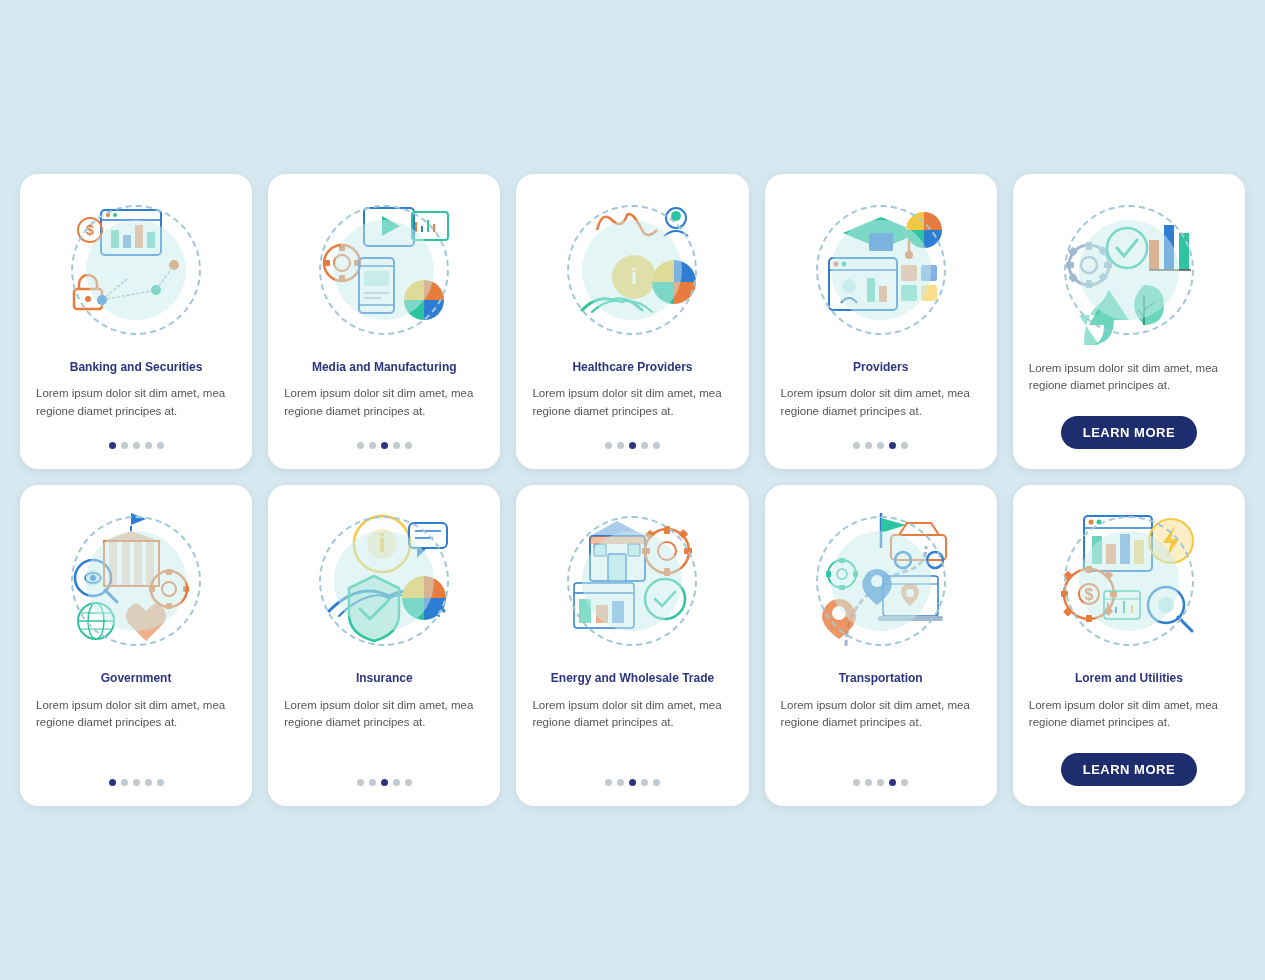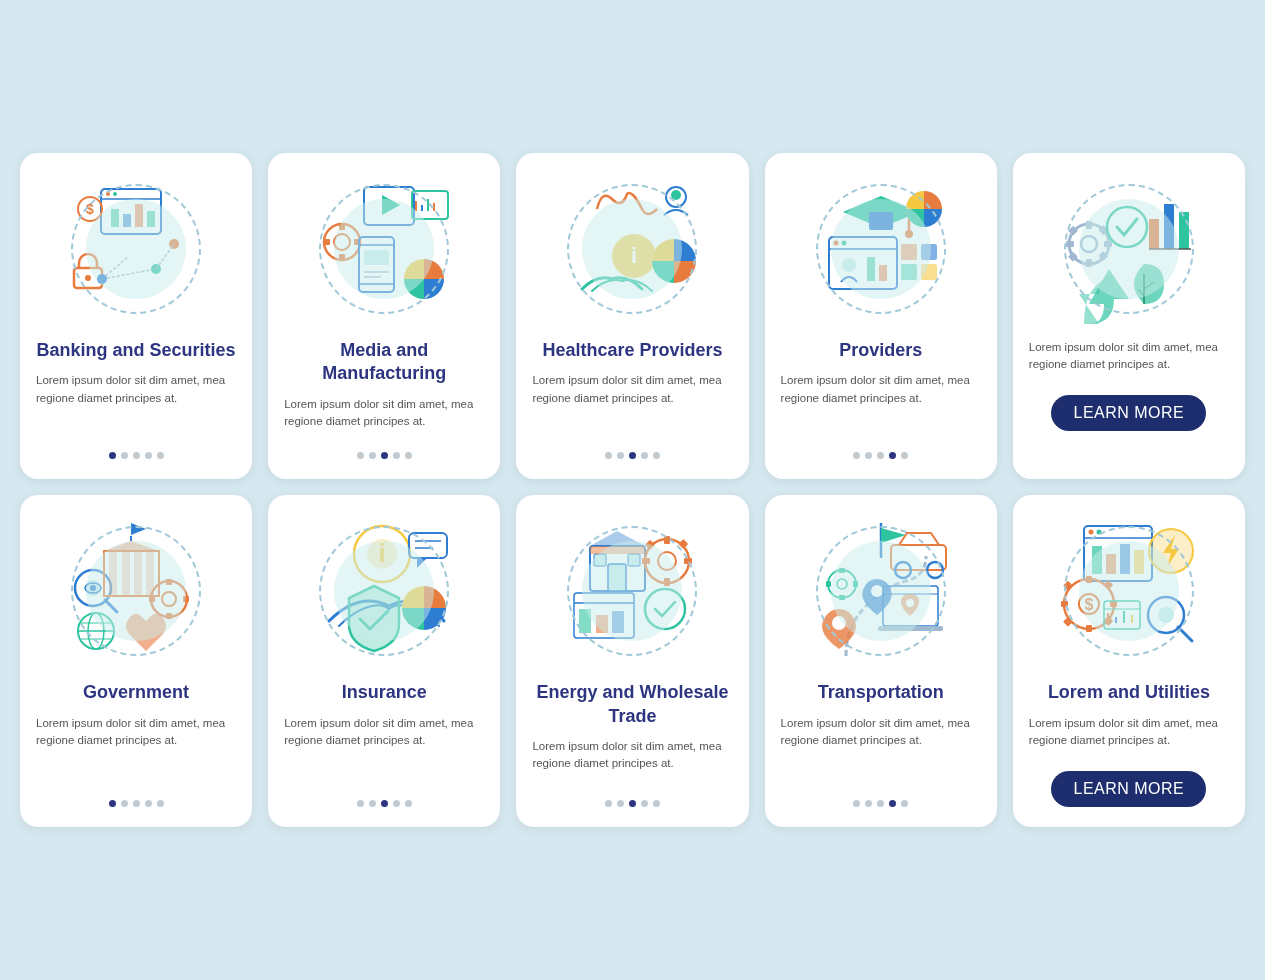--- a/index.html
+++ b/index.html
@@ -37,21 +37,21 @@
       display: flex;
       align-items: center;
       justify-content: center;
       margin-bottom: 10px;
     }
     .card-icon-area svg {
       width: 100%;
       height: 100%;
     }
     .card-title {
-      font-size: 18px;
+      font-size: 12px;
       font-weight: 700;
       color: #2d3580;
       text-align: center;
       margin-bottom: 10px;
       line-height: 1.3;
     }
     .card-body {
       font-size: 11.5px;
       color: #555;
       line-height: 1.5;
@@ -71,22 +71,22 @@
     }
     .dot.active {
       background: #2d3580;
     }
     .learn-more-btn {
       background: #1e2d6e;
       color: #fff;
       border: none;
       border-radius: 20px;
       padding: 9px 22px;
-      font-size: 16px;
-      font-weight: 400;
+      font-size: 13px;
+      font-weight: 700;
       cursor: pointer;
       letter-spacing: 0.5px;
       margin-top: 8px;
     }
     
     .dashed-circle {
       position: absolute;
       width: 130px;
       height: 130px;
       border-radius: 50%;

